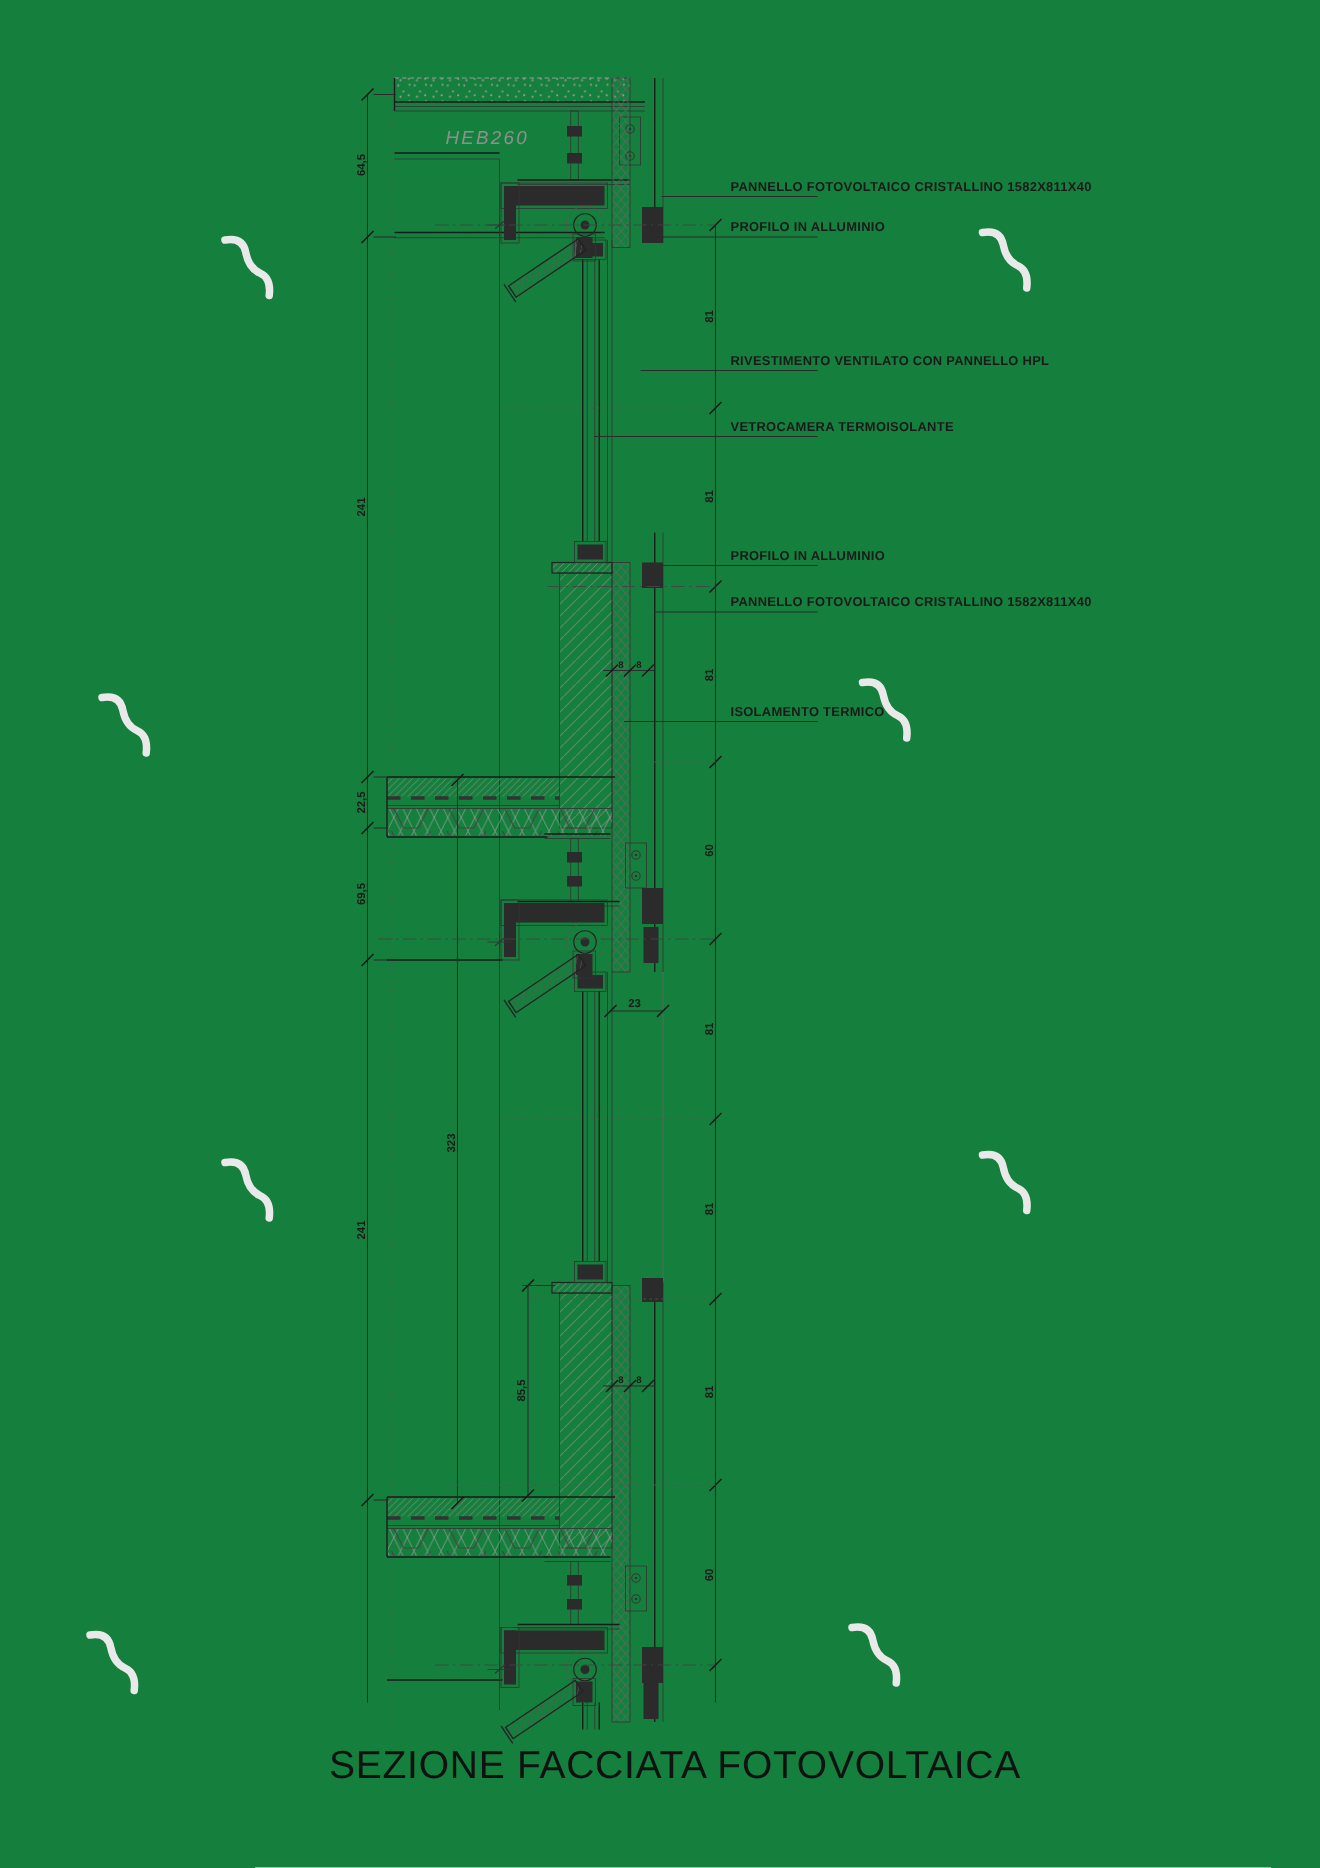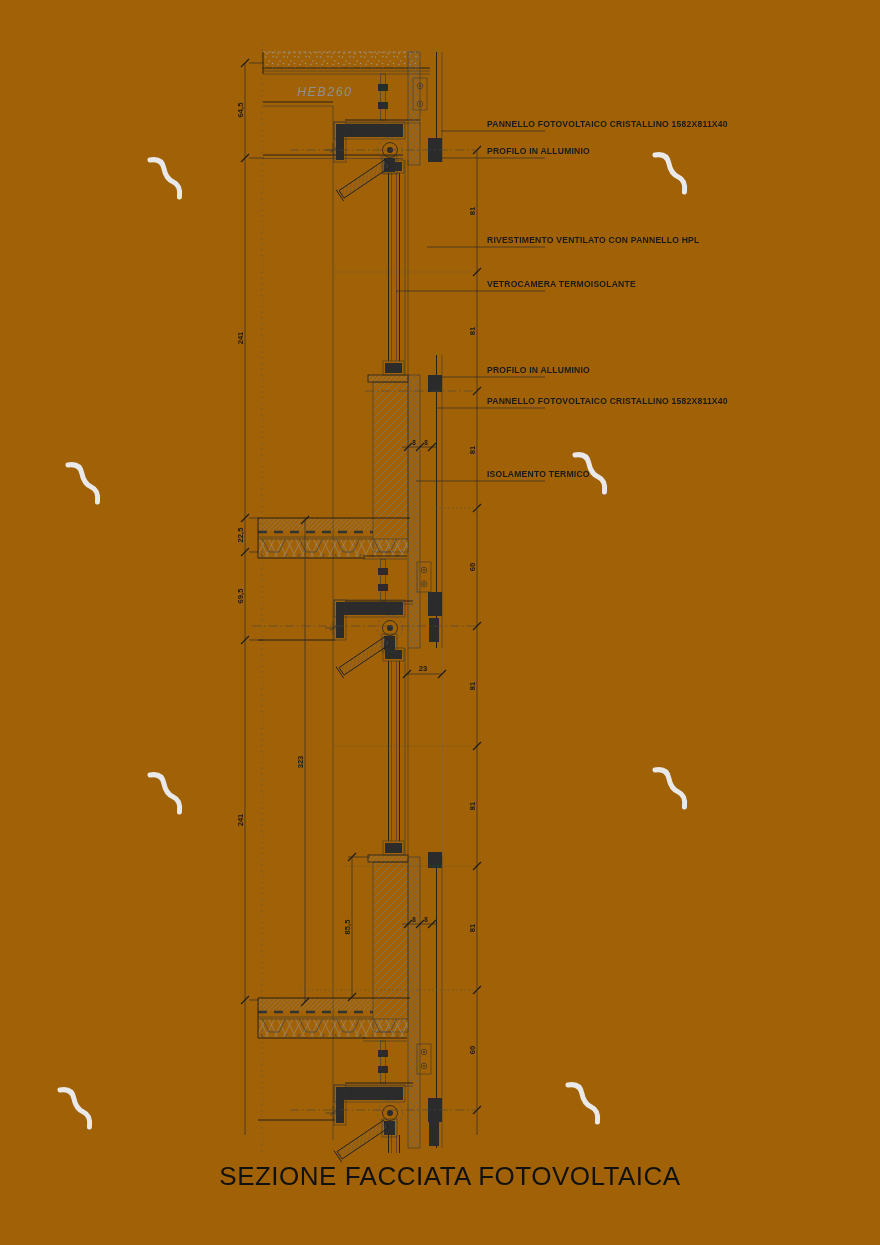--- a/index.html
+++ b/index.html
@@ -1,16 +1,16 @@
 <!DOCTYPE html>
 <html><head>
 <meta charset="utf-8">
 <style>
   html,body{margin:0;padding:0;background:#ffffff;}
-  .page{position:relative;width:880px;height:1245px;background:#a16207;overflow:hidden;
+  .page{position:relative;width:880px;height:1245px;background:#15803d;overflow:hidden;
         font-family:"Liberation Sans", sans-serif;}
   svg{position:absolute;left:0;top:0;}
   text{fill:#1a1a1a;}
   .lbl{font-family:"Liberation Sans",sans-serif;font-size:8.6px;font-weight:bold;letter-spacing:.2px;}
   .dim{font-family:"Liberation Sans",sans-serif;font-size:7.6px;font-weight:bold;}
   .dim8{font-family:"Liberation Sans",sans-serif;font-size:6.4px;font-weight:bold;}
   .beamlbl{font-family:"Liberation Sans",sans-serif;font-size:12.5px;font-style:italic;
            fill:#8f8f8f;letter-spacing:1.5px;}
   .title{font-family:"Liberation Sans",sans-serif;font-size:26px;fill:#111;letter-spacing:.5px;}
   .s{stroke:#1a1a1a;stroke-width:.9;fill:none;}

